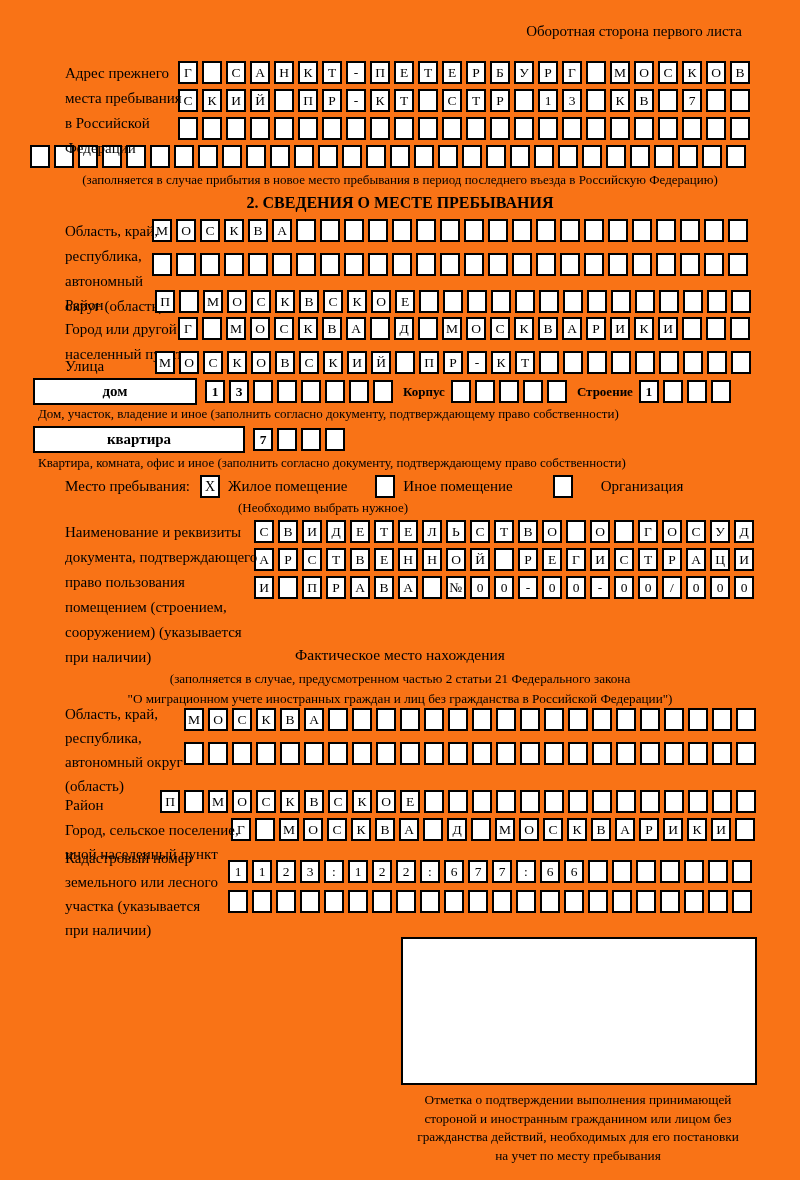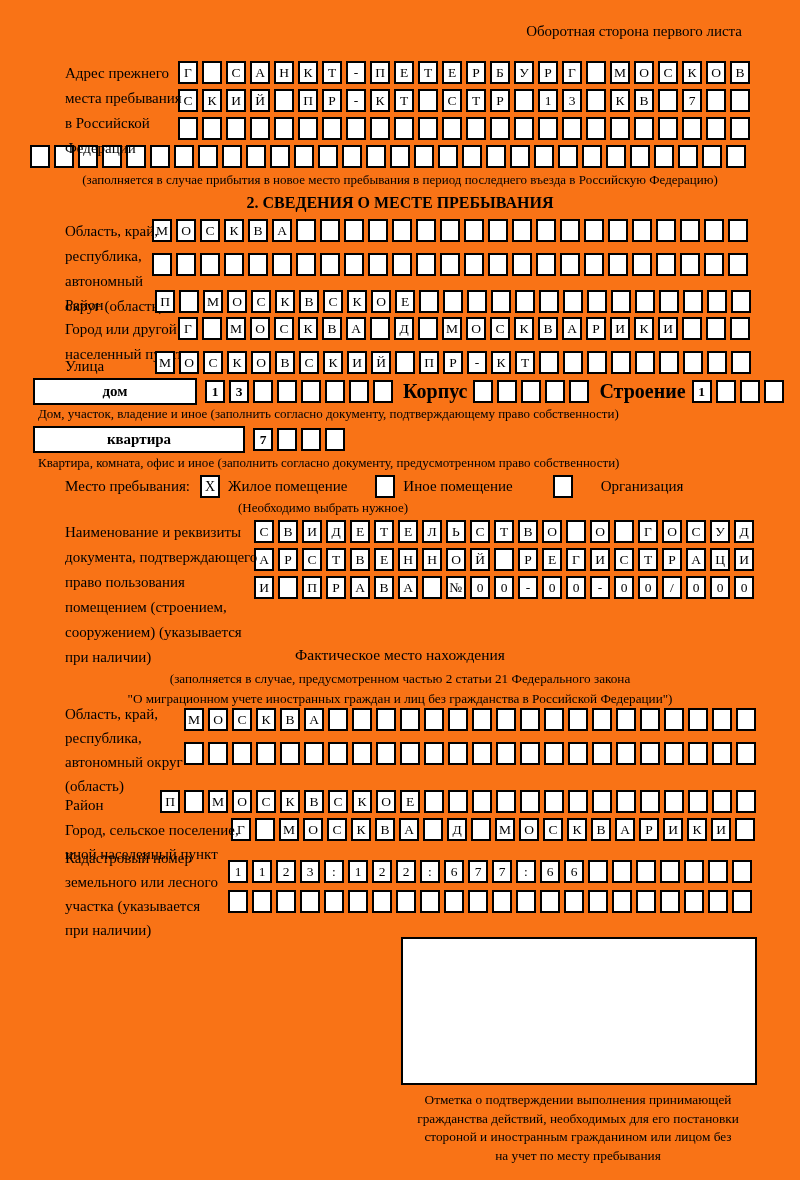--- a/index.html
+++ b/index.html
@@ -33,21 +33,21 @@
   .note{font-size:13px;line-height:16px;}
   .center{text-align:center;}
   .sec-title{text-align:center;font-weight:bold;font-size:16px;line-height:19px;margin-top:5px;}
   .fact-title{text-align:center;font-weight:normal;font-size:15.5px;line-height:19px;margin-top:46px;}
   .note2{text-align:center;font-size:13.2px;line-height:19.5px;margin-top:5px;}
   .hrow{display:flex;align-items:center;margin-left:33px;margin-top:4px;height:27px;font-weight:bold;}
   .wbox{border:2px solid #000;height:27px;box-sizing:border-box;display:flex;align-items:center;justify-content:center;font-size:15px;background:#fff;}
   .wbox.dom{width:164px;}
   .wbox.kv{width:212px;}
   .gap8{margin-left:8px;}.gap6{margin-left:6px;}.gap10{margin-left:10px;}
-  .ilabel{font-size:20px;white-space:nowrap;}
+  .ilabel{font-size:13px;white-space:nowrap;}
   .stay{display:flex;align-items:center;margin-left:65px;margin-top:4px;font-size:15px;height:23px;white-space:nowrap;}
   .chk{width:20px;height:23px;box-sizing:border-box;border:2px solid #000;display:flex;align-items:center;justify-content:center;font-size:14px;background:#fff;flex:0 0 auto;}
   .chk.c1{margin-left:10px;}
   .chk.c2{margin-left:28px;}
   .chk.c3{margin-left:40px;}
   .optlab{margin-left:8px;}
   .optlab.org{margin-left:28px;}
   .stay-note{font-size:13px;line-height:16px;margin-left:238px;margin-top:2px;}
   .mnote{font-size:13px;line-height:16px;margin-left:38px;}
   .stampbox{margin-left:401px;margin-top:24px;width:356px;height:148px;border:2px solid #000;box-sizing:border-box;background:#fff;}
@@ -376,21 +376,21 @@
 
   <div class="hrow">
     <div class="wbox kv">квартира</div>
     <div class="cells gap8">
         <span class="cell">7</span>
         <span class="cell"></span>
         <span class="cell"></span>
         <span class="cell"></span>
       </div>
   </div>
-  <div class="mnote m-t2">Квартира, комната, офис и иное (заполнить согласно документу, предусмотренном право собственности)</div>
+  <div class="mnote m-t2">Квартира, комната, офис и иное (заполнить согласно документу, подтверждающему право собственности)</div>
 
   <div class="stay">
     <span>Место пребывания:</span>
     <span class="chk c1">X</span>
     <span class="optlab">Жилое помещение</span>
     <span class="chk c2"></span>
     <span class="optlab">Иное помещение</span>
     <span class="chk c3"></span>
     <span class="optlab org">Организация</span>
   </div>
@@ -658,18 +658,18 @@
         <span class="cell"></span>
         <span class="cell"></span>
         <span class="cell"></span>
         <span class="cell"></span>
       </div>
   </div>
 
   <div class="stampbox"></div>
   <div class="stampcap">
     <div>Отметка о подтверждении выполнения принимающей</div>
+    <div>стороной и иностранным гражданином или лицом без</div>
     <div>гражданства действий, необходимых для его постановки</div>
-    <div>стороной и иностранным гражданином или лицом без</div>
     <div>на учет по месту пребывания</div>
   </div>
 
 </div>
 
 </body></html>

